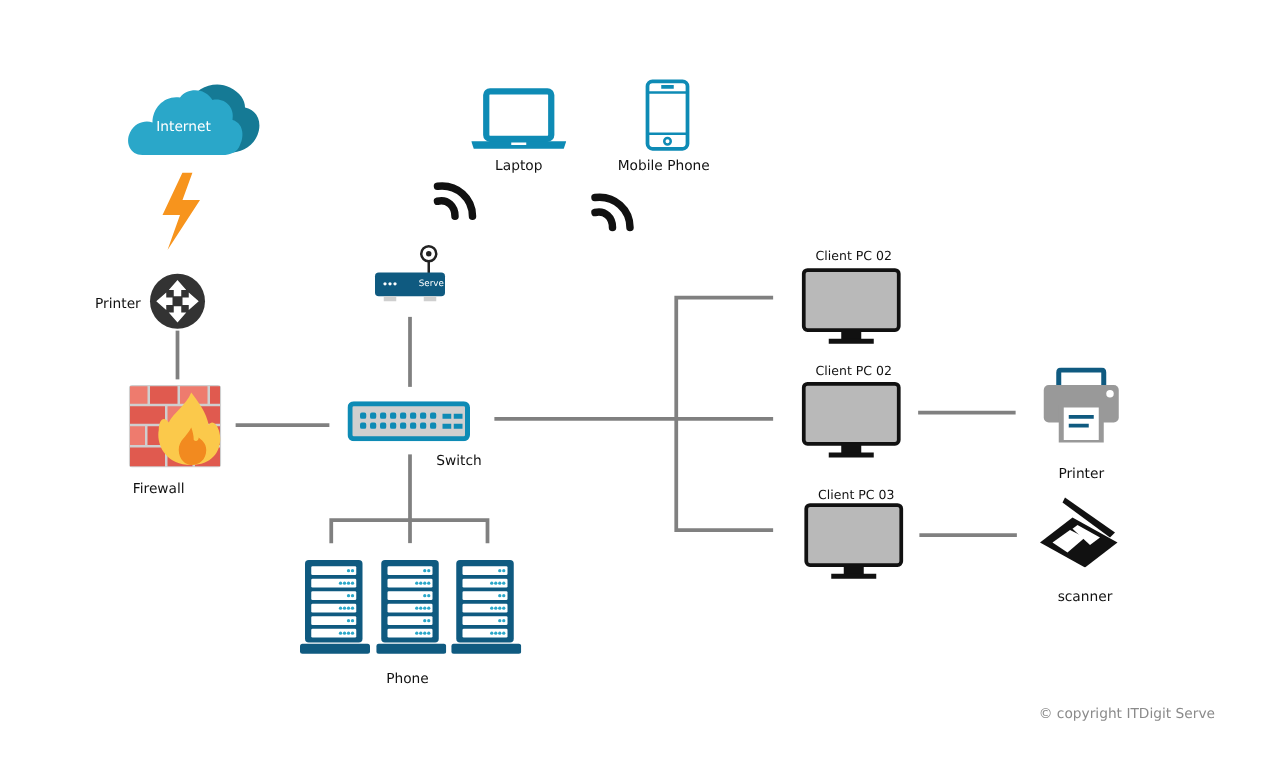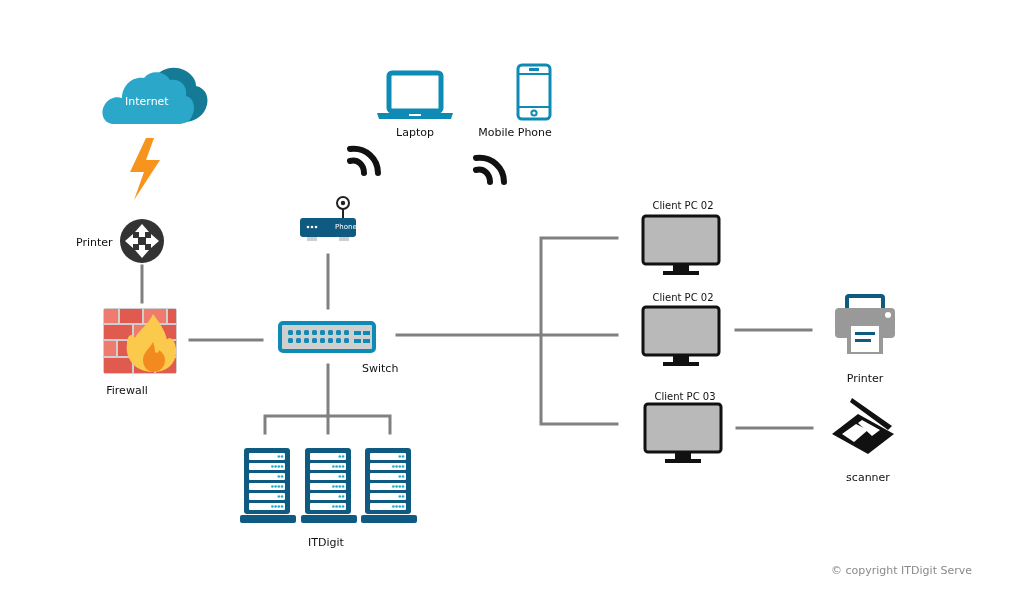--- a/index.html
+++ b/index.html
@@ -78,21 +78,21 @@
   <circle cx="44" cy="9" r="6" fill="none" stroke="#222" stroke-width="2"></circle>
   <circle cx="44" cy="9" r="2.2" fill="#222"></circle>
   <line x1="44" y1="15" x2="44" y2="26" stroke="#222" stroke-width="2"></line>
   <rect x="1" y="24" width="56" height="19" rx="3" fill="#0f5a80"></rect>
   <circle cx="9" cy="33" r="1.3" fill="#fff"></circle>
     <circle cx="13" cy="33" r="1.3" fill="#fff"></circle>
     <circle cx="17" cy="33" r="1.3" fill="#fff"></circle>
   <rect x="8" y="43" width="10" height="4" fill="#cfcfcf"></rect>
     <rect x="40" y="43" width="10" height="4" fill="#cfcfcf"></rect>
 </svg>
-<div class="lbl" style="left:335px;top:223px;font-size:7px;color:#fff">Phone</div>
+<div class="lbl" style="left:335px;top:223px;font-size:7px;color:#fff">Serve</div>
 
 <svg class="abs" style="left:344px;top:143px" width="42" height="34" viewBox="0 0 42 34">
   <path d="M6 18 C14 16 20 22 20 30" fill="none" stroke="#111" stroke-width="6" stroke-linecap="round"></path>
   <path d="M6 6 C22 4 34 16 34 30" fill="none" stroke="#111" stroke-width="6" stroke-linecap="round"></path>
 </svg>
 <svg class="abs" style="left:470px;top:152px" width="42" height="34" viewBox="0 0 42 34">
   <path d="M6 18 C14 16 20 22 20 30" fill="none" stroke="#111" stroke-width="6" stroke-linecap="round"></path>
   <path d="M6 6 C22 4 34 16 34 30" fill="none" stroke="#111" stroke-width="6" stroke-linecap="round"></path>
 </svg>
 
@@ -103,21 +103,21 @@
 </svg>
 <div class="lbl center" style="left:415px;top:126px">Laptop</div>
 
 <svg class="abs" style="left:516px;top:63px" width="36" height="58" viewBox="0 0 36 58">
   <rect x="2" y="2" width="32" height="54" rx="4" fill="none" stroke="#0e8bb5" stroke-width="3"></rect>
   <line x1="2" y1="11" x2="34" y2="11" stroke="#0e8bb5" stroke-width="2"></line>
   <line x1="2" y1="44" x2="34" y2="44" stroke="#0e8bb5" stroke-width="2"></line>
   <rect x="13" y="5" width="10" height="3" fill="#0e8bb5"></rect>
   <circle cx="18" cy="50" r="2.6" fill="none" stroke="#0e8bb5" stroke-width="2"></circle>
 </svg>
-<div class="lbl center" style="left:515px;top:126px">Mobile Phone</div>
+<div class="lbl center" style="left:531px;top:126px">Mobile Phone</div>
 
 <svg class="abs" style="left:278px;top:321px" width="98" height="32" viewBox="0 0 98 32">
   <rect x="2" y="2" width="94" height="28" rx="3" fill="#cfcfcf" stroke="#0e8bb5" stroke-width="4"></rect>
   <g fill="#0e8bb5" id="sw-ports">
       <rect x="10" y="9" width="5" height="5" rx="1.5"></rect>
       <rect x="18" y="9" width="5" height="5" rx="1.5"></rect>
       <rect x="26" y="9" width="5" height="5" rx="1.5"></rect>
       <rect x="34" y="9" width="5" height="5" rx="1.5"></rect>
       <rect x="42" y="9" width="5" height="5" rx="1.5"></rect>
       <rect x="50" y="9" width="5" height="5" rx="1.5"></rect>
@@ -130,21 +130,21 @@
       <rect x="26" y="17" width="5" height="5" rx="1.5"></rect>
       <rect x="34" y="17" width="5" height="5" rx="1.5"></rect>
       <rect x="42" y="17" width="5" height="5" rx="1.5"></rect>
       <rect x="50" y="17" width="5" height="5" rx="1.5"></rect>
       <rect x="58" y="17" width="5" height="5" rx="1.5"></rect>
       <rect x="66" y="17" width="5" height="5" rx="1.5"></rect>
       <rect x="76" y="18" width="7" height="4"></rect>
       <rect x="85" y="18" width="7" height="4"></rect>
     </g>
 </svg>
-<div class="lbl" style="left:362px;top:362px">Switch</div>
+<div class="lbl" style="left:349px;top:362px">Switch</div>
 
 <div id="servers">
     <svg class="abs" style="left:240px;top:448px" width="56" height="76" viewBox="0 0 56 76">
         <rect x="4" y="0" width="46" height="66" rx="3" fill="#0f5a80"></rect>
         <g transform="translate(4,0)">
         <rect x="5" y="5" width="36" height="7" rx="1" fill="#fff"></rect>
         <circle cx="38" cy="8.5" r="1.3" fill="#2aa7c9"></circle>
         <circle cx="34.8" cy="8.5" r="1.3" fill="#2aa7c9"></circle>
         <rect x="5" y="15" width="36" height="7" rx="1" fill="#fff"></rect>
         <circle cx="38" cy="18.5" r="1.3" fill="#2aa7c9"></circle>
@@ -224,21 +224,21 @@
         <circle cx="34.8" cy="48.5" r="1.3" fill="#2aa7c9"></circle>
         <rect x="5" y="55" width="36" height="7" rx="1" fill="#fff"></rect>
         <circle cx="38" cy="58.5" r="1.3" fill="#2aa7c9"></circle>
         <circle cx="34.8" cy="58.5" r="1.3" fill="#2aa7c9"></circle>
         <circle cx="31.6" cy="58.5" r="1.3" fill="#2aa7c9"></circle>
         <circle cx="28.4" cy="58.5" r="1.3" fill="#2aa7c9"></circle>
       </g>
         <rect x="0" y="67" width="56" height="8" rx="2" fill="#0f5a80"></rect>
       </svg>
   </div>
-<div class="lbl center" style="left:326px;top:536px">ITDigit</div>
+<div class="lbl center" style="left:326px;top:536px">Phone</div>
 
 <div class="lbl pc-lbl center" style="left:683px;top:200px">Client PC 02</div>
 <div class="lbl pc-lbl center" style="left:683px;top:292px">Client PC 02</div>
 <div class="lbl pc-lbl center" style="left:685px;top:391px">Client PC 03</div>
 <div id="monitors">
     <svg class="abs" style="left:641px;top:214px" width="82" height="64" viewBox="0 0 82 64">
         <rect x="2" y="2" width="76" height="48" rx="3" fill="#b9b9b9" stroke="#111" stroke-width="3"></rect>
         <rect x="32" y="50" width="16" height="8" fill="#111"></rect>
         <rect x="22" y="57" width="36" height="4" fill="#111"></rect>
       </svg>

